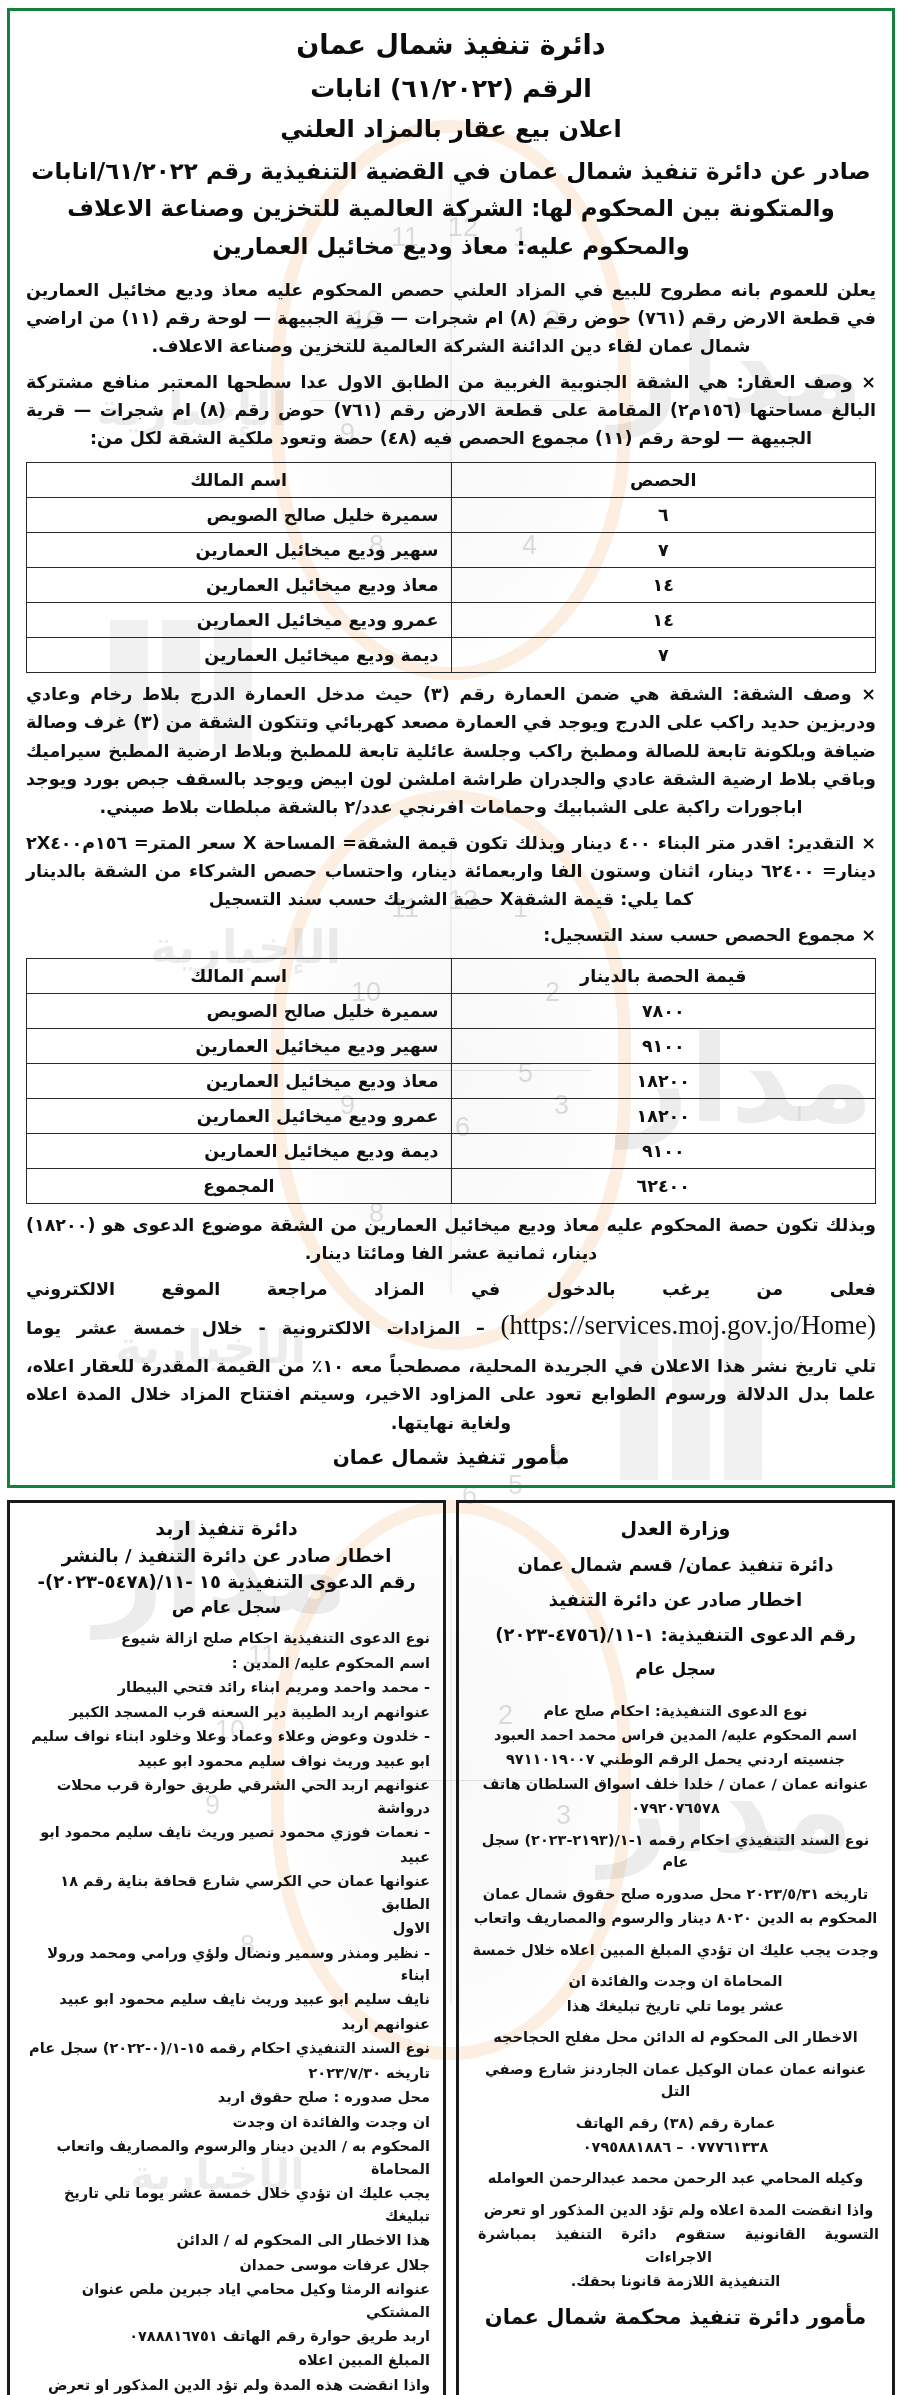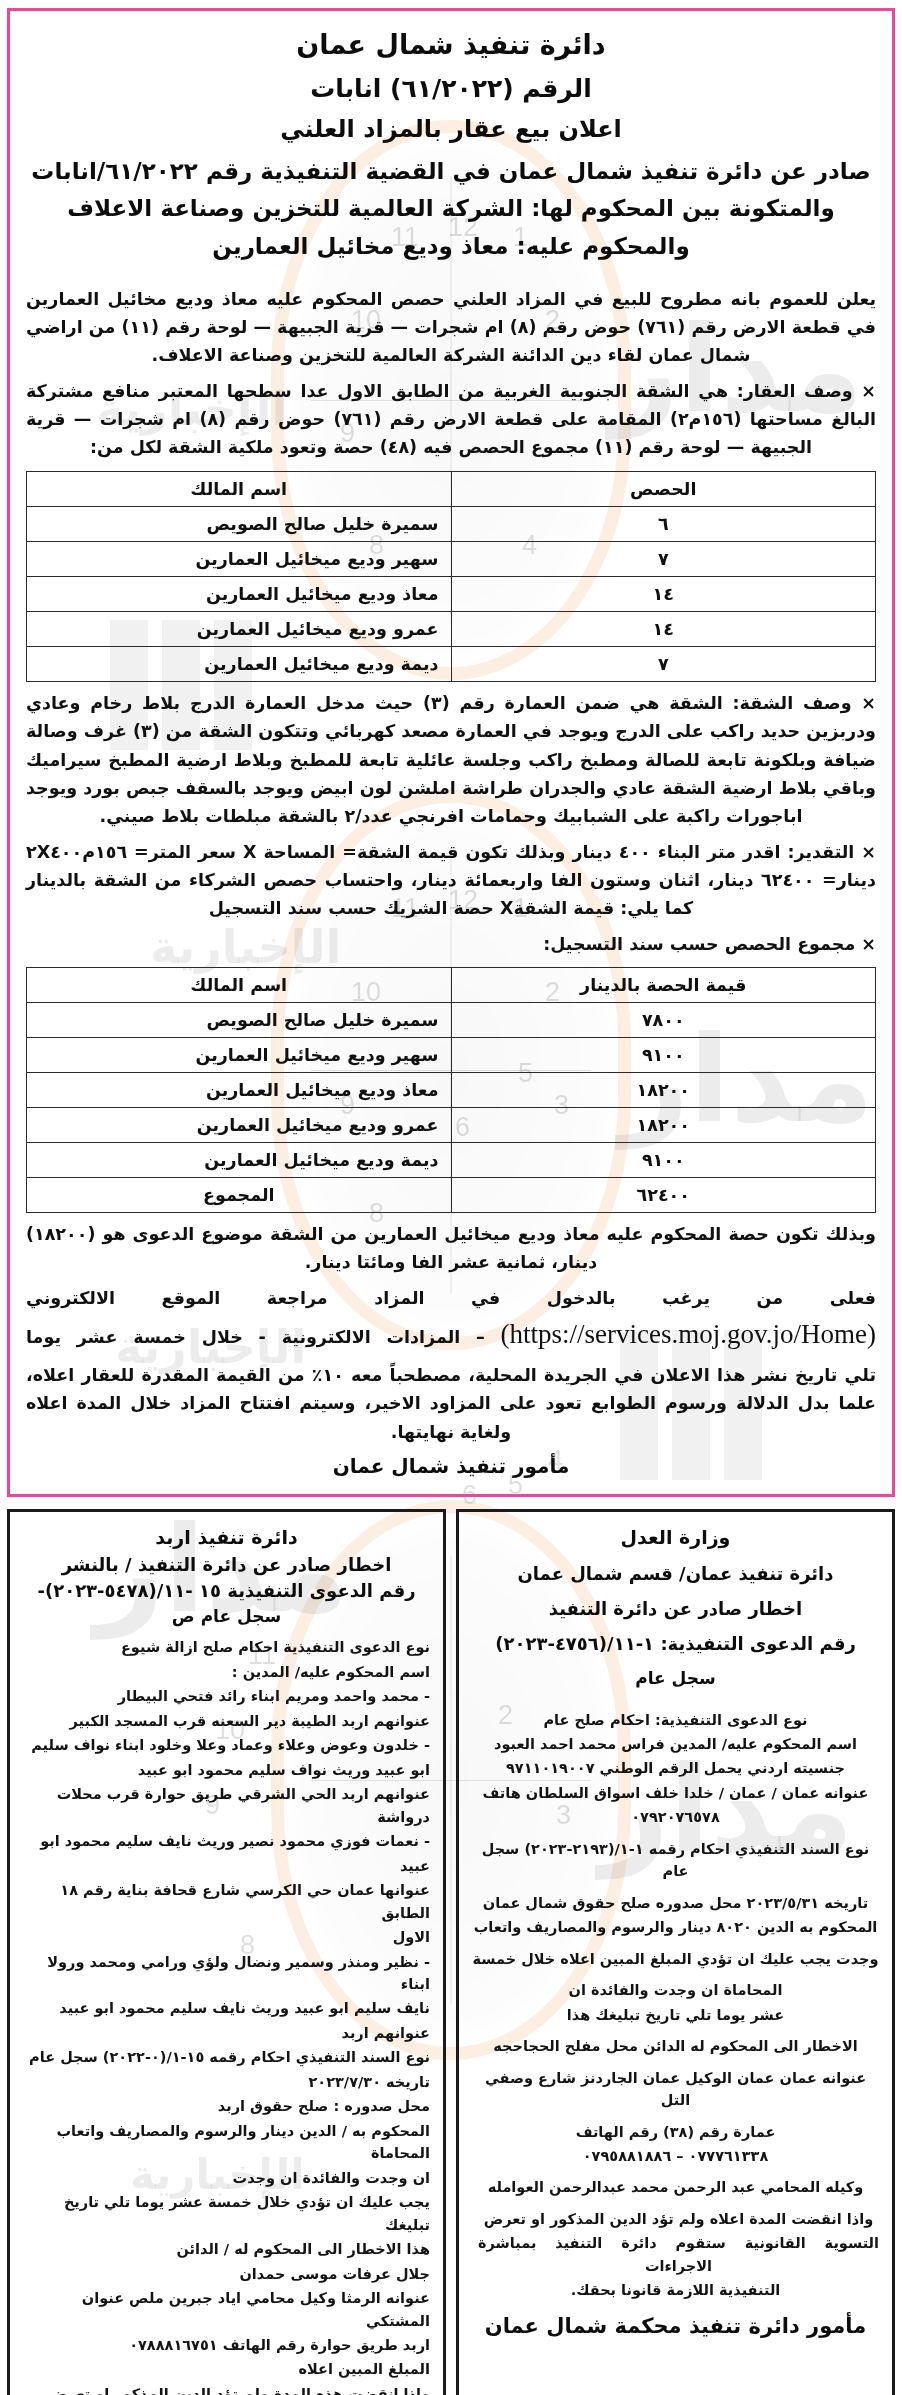--- a/index.html
+++ b/index.html
@@ -80,42 +80,42 @@
   }
 
   
   .page {
     position: relative;
     z-index: 2;
     padding: 8px 7px 10px 7px;
   }
 
   .notice-card {
-    border: 3px solid #ec4899;
+    border: 3px solid #15803d;
     background: transparent;
     padding: 14px 16px 16px 16px;
   }
 
   
   .hdr {
     text-align: center;
     font-weight: bold;
     color: #0d0d0d;
     line-height: 1.5;
   }
   .hdr-1 { font-size: 27px; margin-bottom: 4px; }
   .hdr-2 { font-size: 25px; margin-bottom: 4px; }
   .hdr-3 { font-size: 24px; margin-bottom: 6px; }
   .hdr-block {
     font-size: 23px;
     font-weight: bold;
     line-height: 1.62;
     text-align: center;
     color: #0d0d0d;
-    margin-bottom: 20px;
+    margin-bottom: 11px;
   }
   .hdr-line { display: block; }
 
   
   .para {
     font-size: 17.5px;
     line-height: 1.62;
     text-align: justify;
     text-align-last: center;
     color: #111;
@@ -451,22 +451,22 @@
         <div class="bc-line">- نعمات فوزي محمود نصير وريث نايف سليم محمود ابو</div>
         <div class="bc-line">عبيد</div>
         <div class="bc-line">عنوانها عمان حي الكرسي شارع قحافة بناية رقم ١٨ الطابق</div>
         <div class="bc-line">الاول</div>
         <div class="bc-line">- نظير ومنذر وسمير ونضال ولؤي ورامي ومحمد ورولا ابناء</div>
         <div class="bc-line">نايف سليم ابو عبيد وريث نايف سليم محمود ابو عبيد</div>
         <div class="bc-line">عنوانهم اربد</div>
         <div class="bc-line">نوع السند التنفيذي احكام رقمه ١٥-١/(٠-٢٠٢٢) سجل عام</div>
         <div class="bc-line">تاريخه ٢٠٢٣/٧/٣٠</div>
         <div class="bc-line">محل صدوره : صلح حقوق اربد</div>
+        <div class="bc-line">ان وجدت والفائدة ان وجدت</div>
         <div class="bc-line">المحكوم به / الدين   دينار والرسوم والمصاريف واتعاب المحاماة</div>
-        <div class="bc-line">ان وجدت والفائدة ان وجدت</div>
         <div class="bc-line">يجب عليك ان تؤدي خلال خمسة عشر يوما تلي تاريخ تبليغك</div>
         <div class="bc-line">هذا الاخطار الى المحكوم له / الدائن</div>
         <div class="bc-line">جلال عرفات موسى حمدان</div>
         <div class="bc-line">عنوانه الرمثا وكيل محامي اياد جبرين ملص  عنوان المشتكي</div>
         <div class="bc-line">اربد طريق حوارة رقم الهاتف ٠٧٨٨٨١٦٧٥١</div>
         <div class="bc-line">المبلغ المبين اعلاه</div>
         <div class="bc-line">واذا انقضت هذه المدة ولم تؤد الدين المذكور او تعرض التسوية</div>
 
       </div>
 

